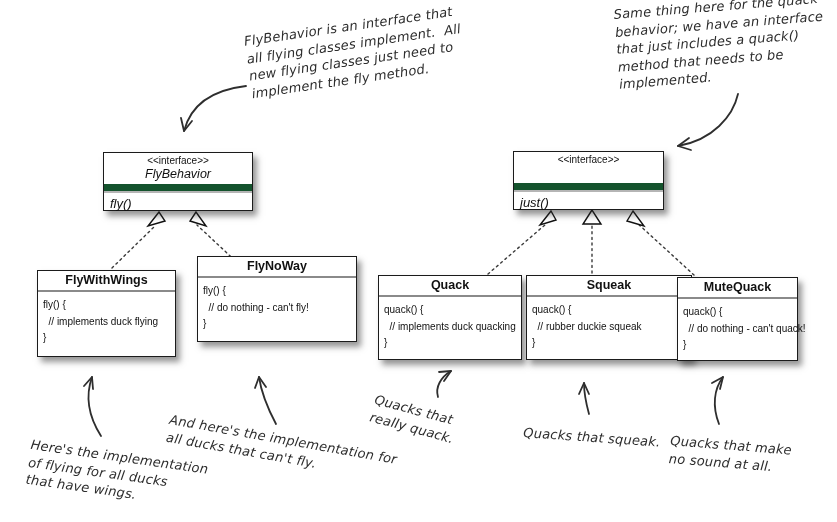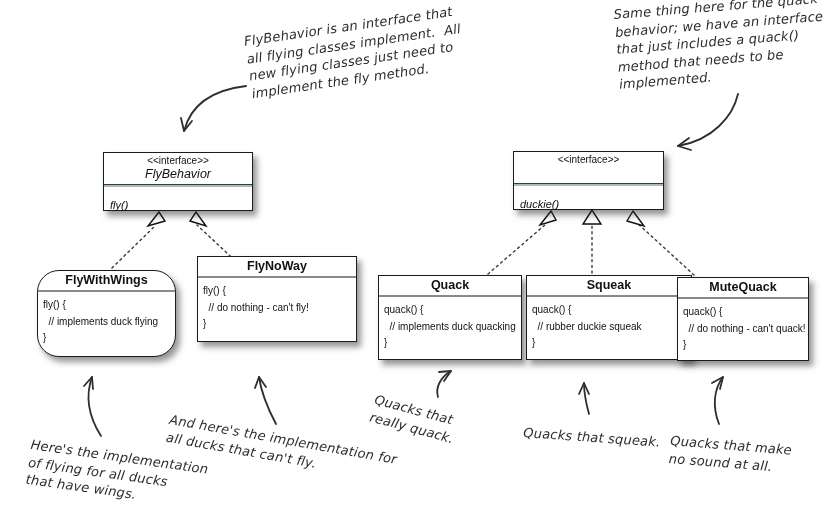--- a/index.html
+++ b/index.html
@@ -7,24 +7,24 @@
     position:relative;width:837px;height:522px;background:#ffffff;overflow:hidden;
     font-family:"Liberation Sans",sans-serif;
   }
   .overlay{position:absolute;left:0;top:0;width:837px;height:522px;pointer-events:none;}
 
   
   .uml-box{
     position:absolute;background:#ffffff;border:1.5px solid #1b1b1b;
     box-shadow:4px 5px 6px rgba(45,45,45,.5);box-sizing:border-box;
   }
-  .if-title{height:29px;text-align:center;border-bottom:1px solid #14532d;padding-top:2px;}
+  .if-title{height:29px;text-align:center;border-bottom:7px solid #14532d;padding-top:2px;}
   .stereotype{font-size:10px;color:#111;line-height:12px;}
   .if-name{font-size:12.5px;font-weight:normal;font-style:italic;color:#111;line-height:14px;}
-  .if-body{border-top:2px solid #b5b5b5;padding:12px 6px;font-size:11px;font-style:italic;color:#111;}
+  .if-body{border-top:2px solid #b5b5b5;padding:3px 6px;font-size:13px;font-style:italic;color:#111;}
   .cls-title{
     height:19px;text-align:center;font-size:12.5px;font-weight:bold;color:#111;
     line-height:19px;border-bottom:2px solid #8a8a8a;
   }
   .cls-body{
     padding:5px 5px;font-size:10px;color:#111;line-height:16.5px;white-space:pre;
   }
 
   
   .note{
@@ -93,24 +93,24 @@
       <div class="stereotype">&lt;&lt;interface&gt;&gt;</div>
       <div class="if-name">FlyBehavior</div>
     </div>
     <div class="if-body">fly()</div>
   </div>
 
   <div class="uml-box" style="left:513px;top:151px;width:151px;height:59px;">
     <div class="if-title">
       <div class="stereotype">&lt;&lt;interface&gt;&gt;</div>
     </div>
-    <div class="if-body">duckie()</div>
+    <div class="if-body">just()</div>
   </div>
 
-  <div class="uml-box" style="left:37px;top:270px;width:139px;height:87px;border-radius:22px;">
+  <div class="uml-box" style="left:37px;top:270px;width:139px;height:87px;">
     <div class="cls-title">FlyWithWings</div>
     <div class="cls-body">fly() {
   // implements duck flying
 }</div>
   </div>
 
   <div class="uml-box" style="left:185px;top:256px;width:160px;height:86px;margin-left:12px;">
     <div class="cls-title">FlyNoWay</div>
     <div class="cls-body">fly() {
   // do nothing - can't fly!
@@ -124,21 +124,21 @@
 }</div>
   </div>
 
   <div class="uml-box" style="left:526px;top:275px;width:166px;height:85px;">
     <div class="cls-title">Squeak</div>
     <div class="cls-body">quack() {
   // rubber duckie squeak
 }</div>
   </div>
 
-  <div class="uml-box" style="left:677px;top:277px;width:132px;height:84px;">
+  <div class="uml-box" style="left:677px;top:277px;width:121px;height:84px;">
     <div class="cls-title">MuteQuack</div>
     <div class="cls-body">quack() {
   // do nothing - can't quack!
 }</div>
   </div>
 
   <div class="note" style="left:243px;top:33px;transform:rotate(-8.2deg);">FlyBehavior is an interface that
 all flying classes implement.  All
 new flying classes just need to
 implement the fly method.</div>

